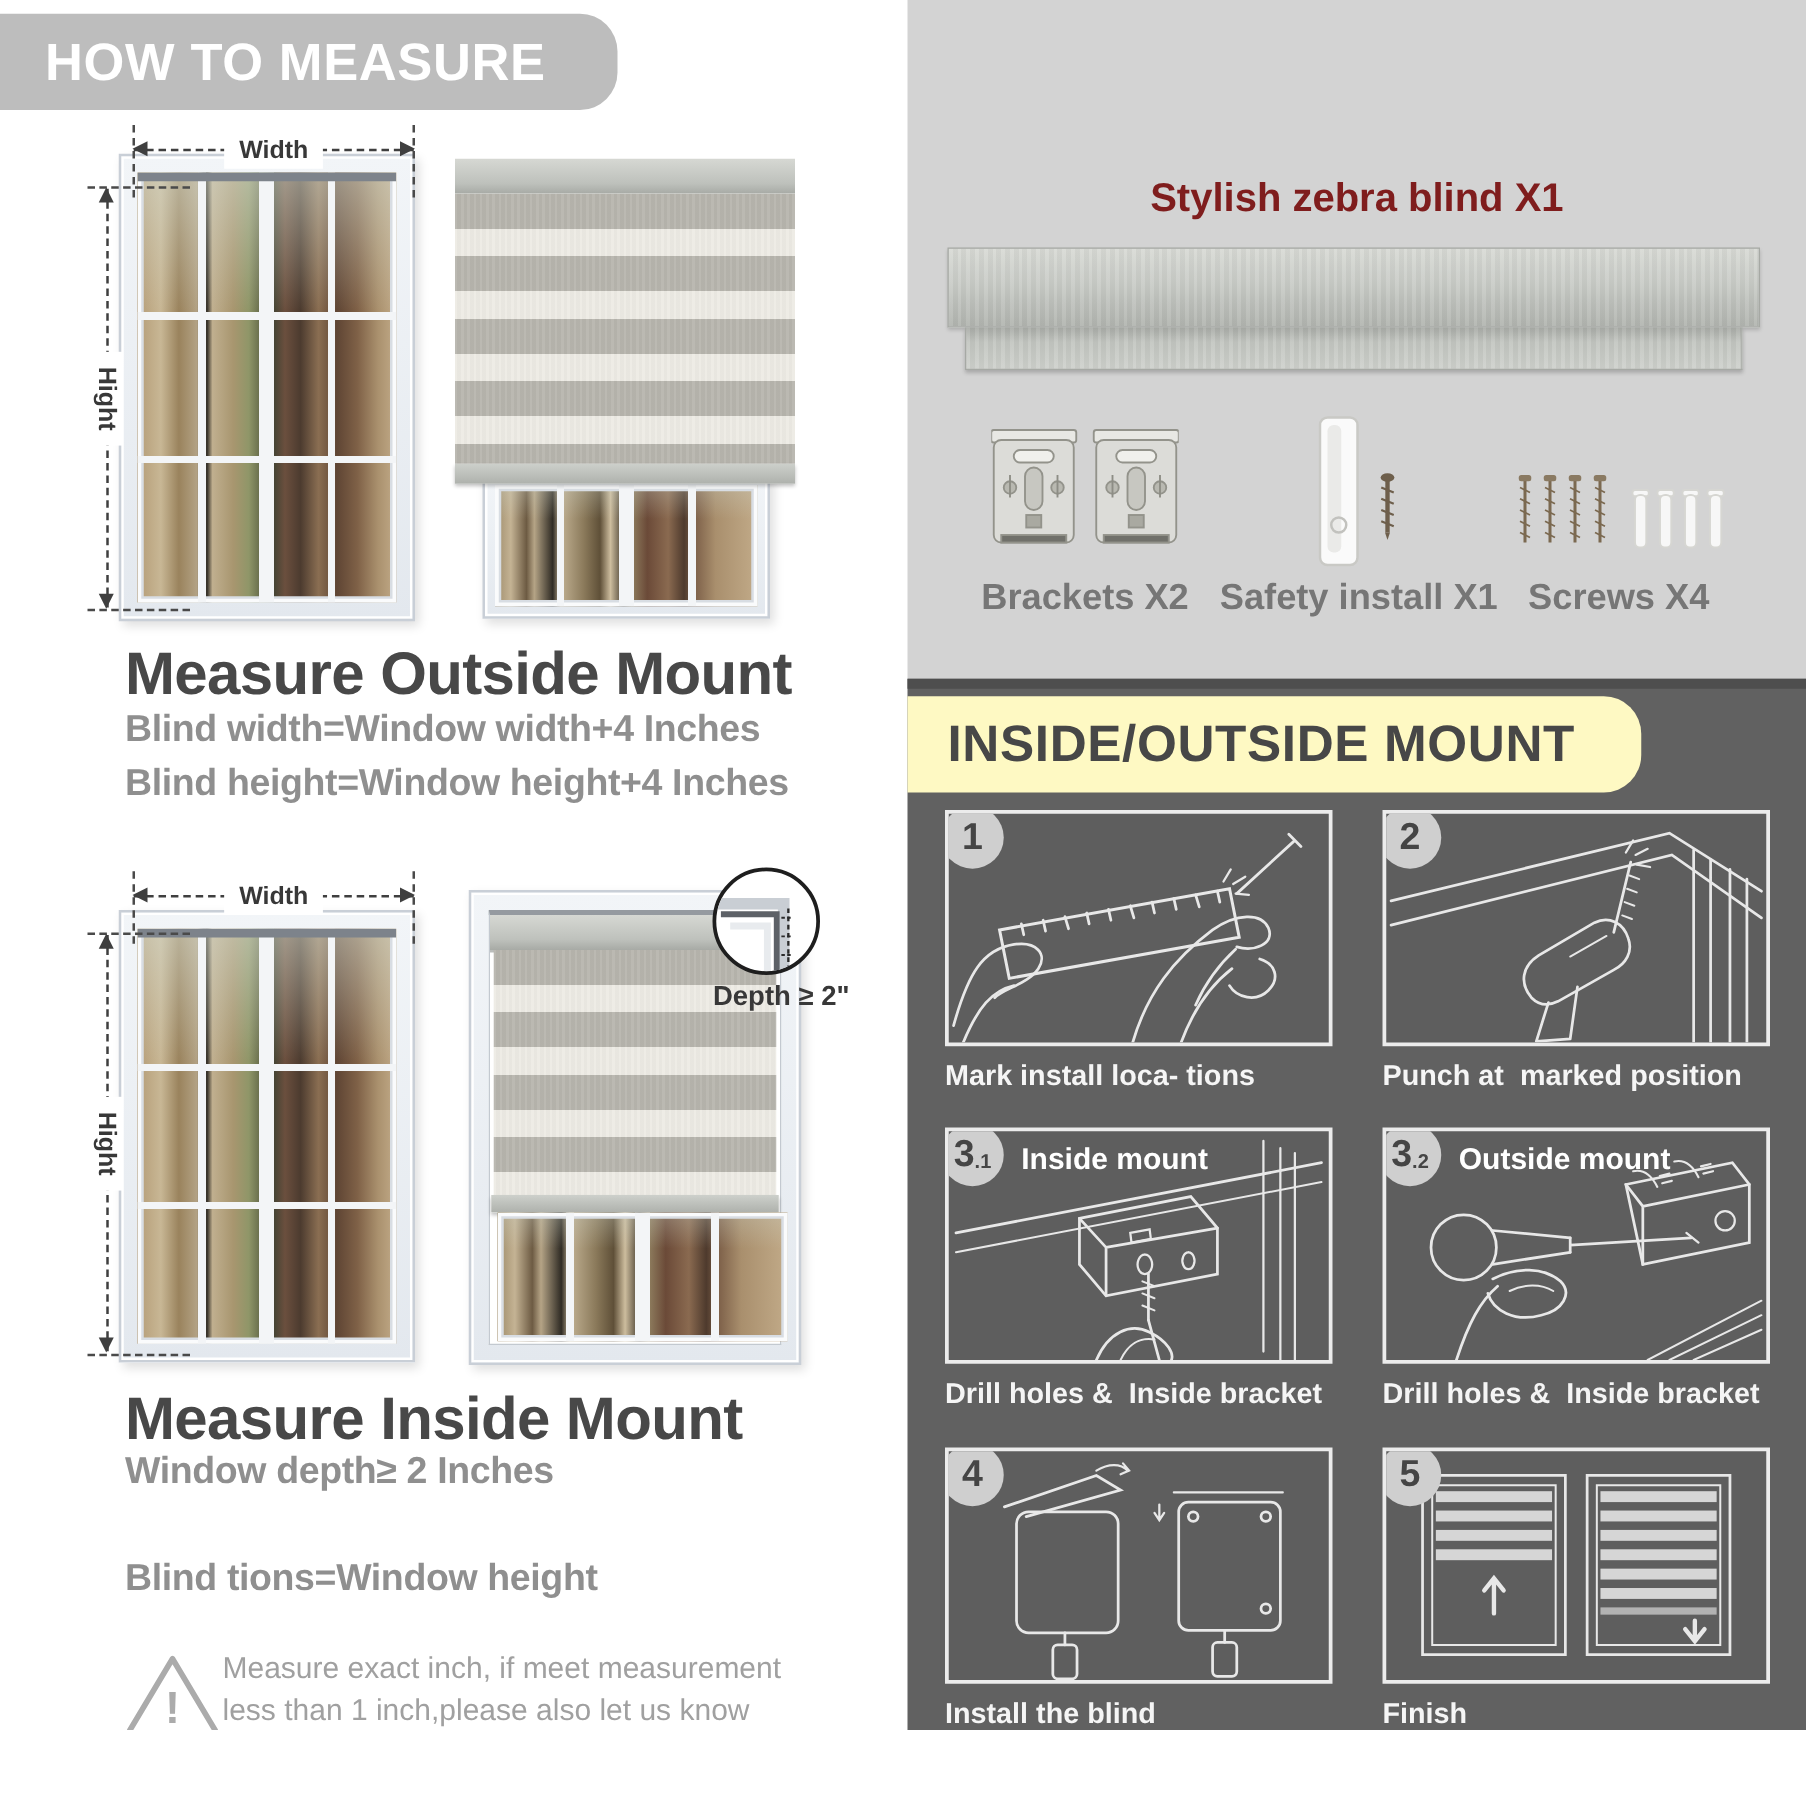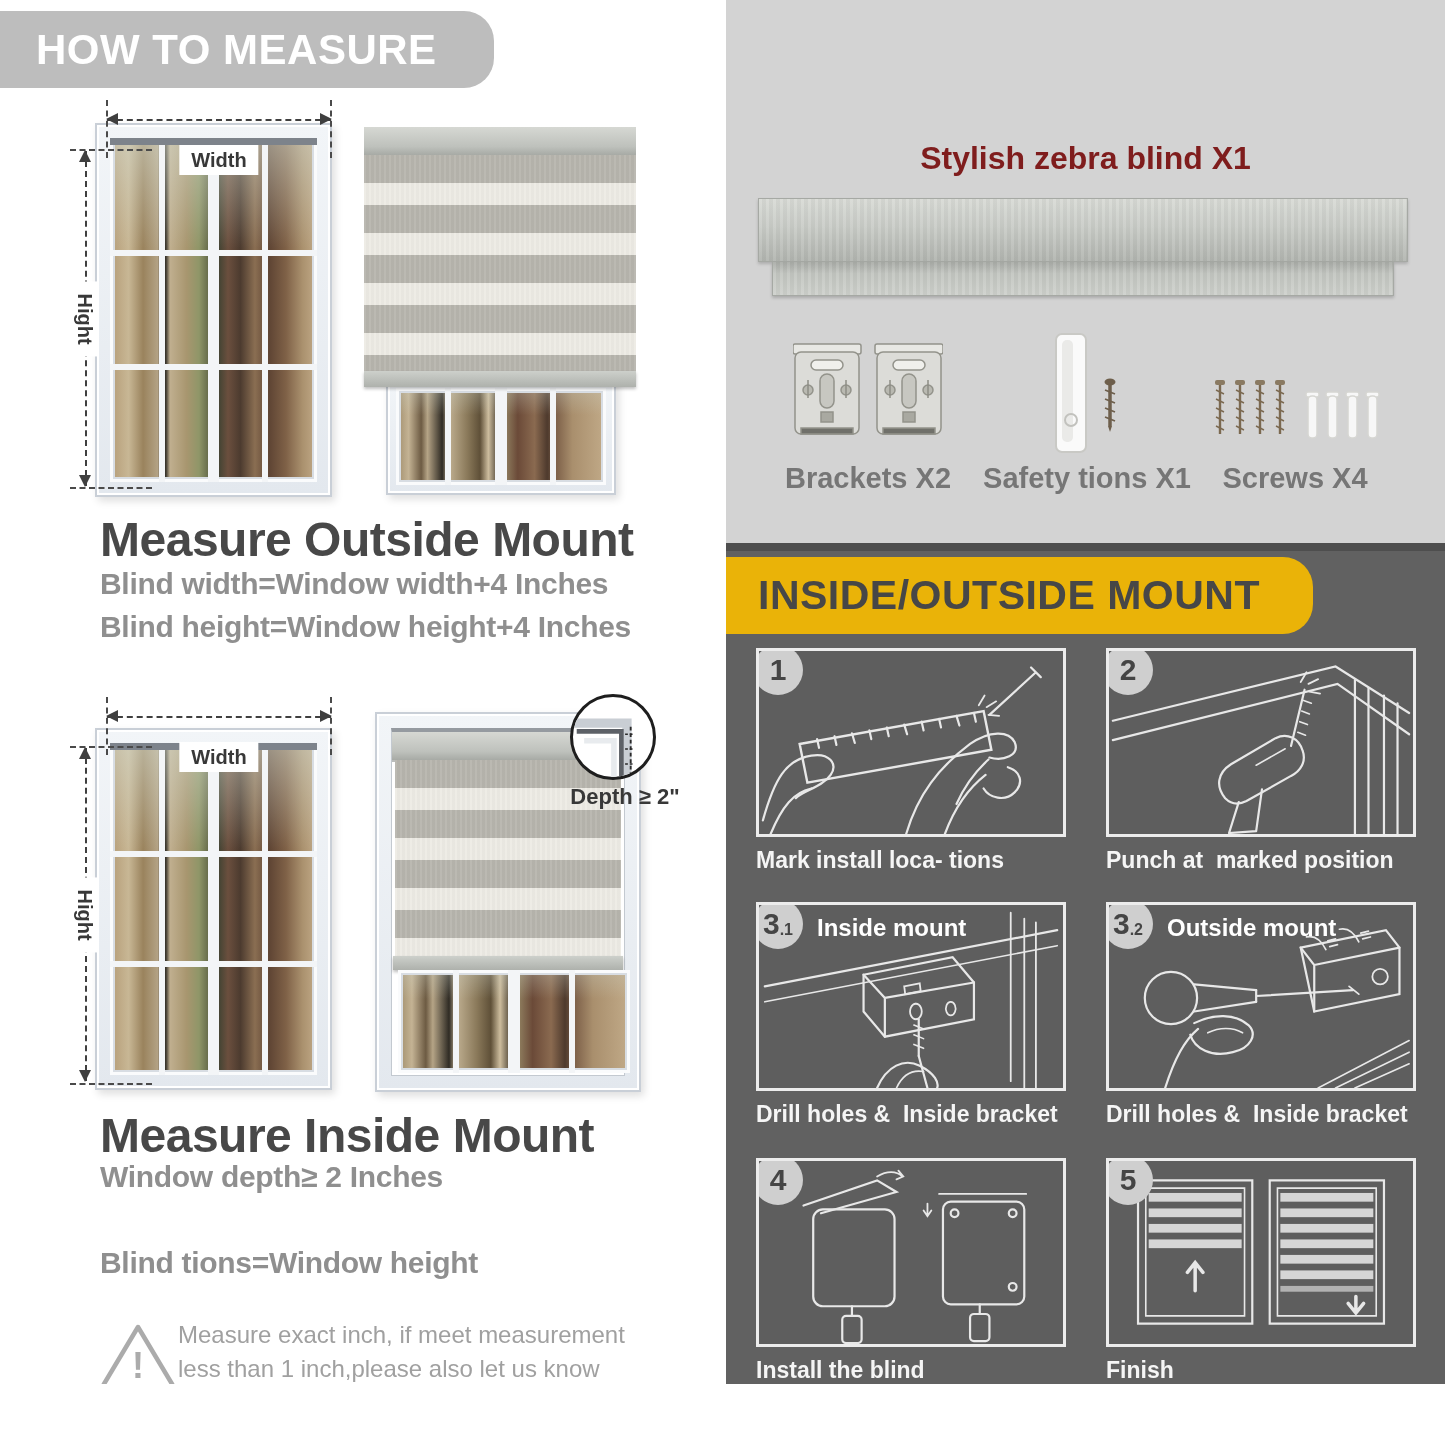--- a/index.html
+++ b/index.html
@@ -5,34 +5,34 @@
   * { margin:0; padding:0; box-sizing:border-box; }
   html,body { width:1445px; height:1445px; background:#fff; }
   .canvas { position:relative; width:1445px; height:1384px; background:#fff;
             font-family:"Liberation Sans", sans-serif; overflow:hidden; }
 
   
   .bar { position:absolute; height:77px; border-radius:0 30px 30px 0; display:flex;
          align-items:center; font-weight:bold; letter-spacing:.5px; }
   .bar-howto    { left:0; top:11px; width:494px; background:#bdbdbd; color:#fff;    font-size:42px; padding-left:36px; }
   .bar-included { left:0; top:12px; width:494px; background:#ffffff; color:#c8c8c8; font-size:41px; padding-left:40px; letter-spacing:1.5px; }
-  .bar-mount    { left:0; top:6px;  width:587px; background:#eab308; color:#474747; font-size:41px; padding-left:32px; }
+  .bar-mount    { left:0; top:6px;  width:587px; background:#fef9c3; color:#474747; font-size:41px; padding-left:32px; }
 
   
   .right-top  { position:absolute; left:726px; top:0;     width:719px; height:543px; background:#d3d3d3; }
   .right-dark { position:absolute; left:726px; top:543px; width:719px; height:902px; background:#616161; border-top:8px solid #4e4e4e; }
 
   
   .dim-h { position:absolute; border-top:2px dashed #3f3f3f; }
   .dim-h::before { content:""; position:absolute; left:-1px; top:-8px; width:0; height:0;
     border-style:solid; border-width:6.5px 12px 6.5px 0; border-color:transparent #3f3f3f transparent transparent; }
   .dim-h::after  { content:""; position:absolute; right:-1px; top:-8px; width:0; height:0;
     border-style:solid; border-width:6.5px 0 6.5px 12px; border-color:transparent transparent transparent #3f3f3f; }
   .dlbl { position:absolute; left:50%; top:-16px; transform:translateX(-50%); background:#fff;
-          padding:0 12px; font-size:20px; font-weight:bold; color:#383838; line-height:30px; white-space:nowrap;margin-top:40px; }
+          padding:0 12px; font-size:20px; font-weight:bold; color:#383838; line-height:30px; white-space:nowrap; }
   .dim-v { position:absolute; border-left:2px dashed #3f3f3f; }
   .dim-v::before { content:""; position:absolute; left:-8px; top:-1px; width:0; height:0;
     border-style:solid; border-width:0 6.5px 12px 6.5px; border-color:transparent transparent #3f3f3f transparent; }
   .dim-v::after  { content:""; position:absolute; left:-8px; bottom:-1px; width:0; height:0;
     border-style:solid; border-width:12px 6.5px 0 6.5px; border-color:#3f3f3f transparent transparent transparent; }
   .dlbl-v { position:absolute; top:50%; left:-16px; transform:translateY(-50%); background:#fff;
             padding:12px 2px; writing-mode:vertical-rl; font-size:20px; font-weight:bold; color:#383838; }
   .tickv { position:absolute; border-left:2px dashed #4a4a4a; }
   .tickh { position:absolute; border-top:2px dashed #4a4a4a; }
 
@@ -276,21 +276,21 @@
         <rect x="116" y="14" width="13" height="5" rx="2"></rect>
           <rect x="118" y="18" width="9" height="42" rx="4"></rect>
         <rect x="136" y="14" width="13" height="5" rx="2"></rect>
           <rect x="138" y="18" width="9" height="42" rx="4"></rect>
         <rect x="156" y="14" width="13" height="5" rx="2"></rect>
           <rect x="158" y="18" width="9" height="42" rx="4"></rect>
       </g>
     </svg>
 
     <div class="plabel" style="left:142px">Brackets X2</div>
-    <div class="plabel" style="left:361px">Safety tions X1</div>
+    <div class="plabel" style="left:361px">Safety install X1</div>
     <div class="plabel" style="left:569px">Screws X4</div>
   </div>
 
   <div class="right-dark">
     <div class="bar bar-mount">
       <span>INSIDE/OUTSIDE MOUNT</span>
     </div>
 
     <div class="step" style="left:30px;top:97px">
       <div class="step-panel">

